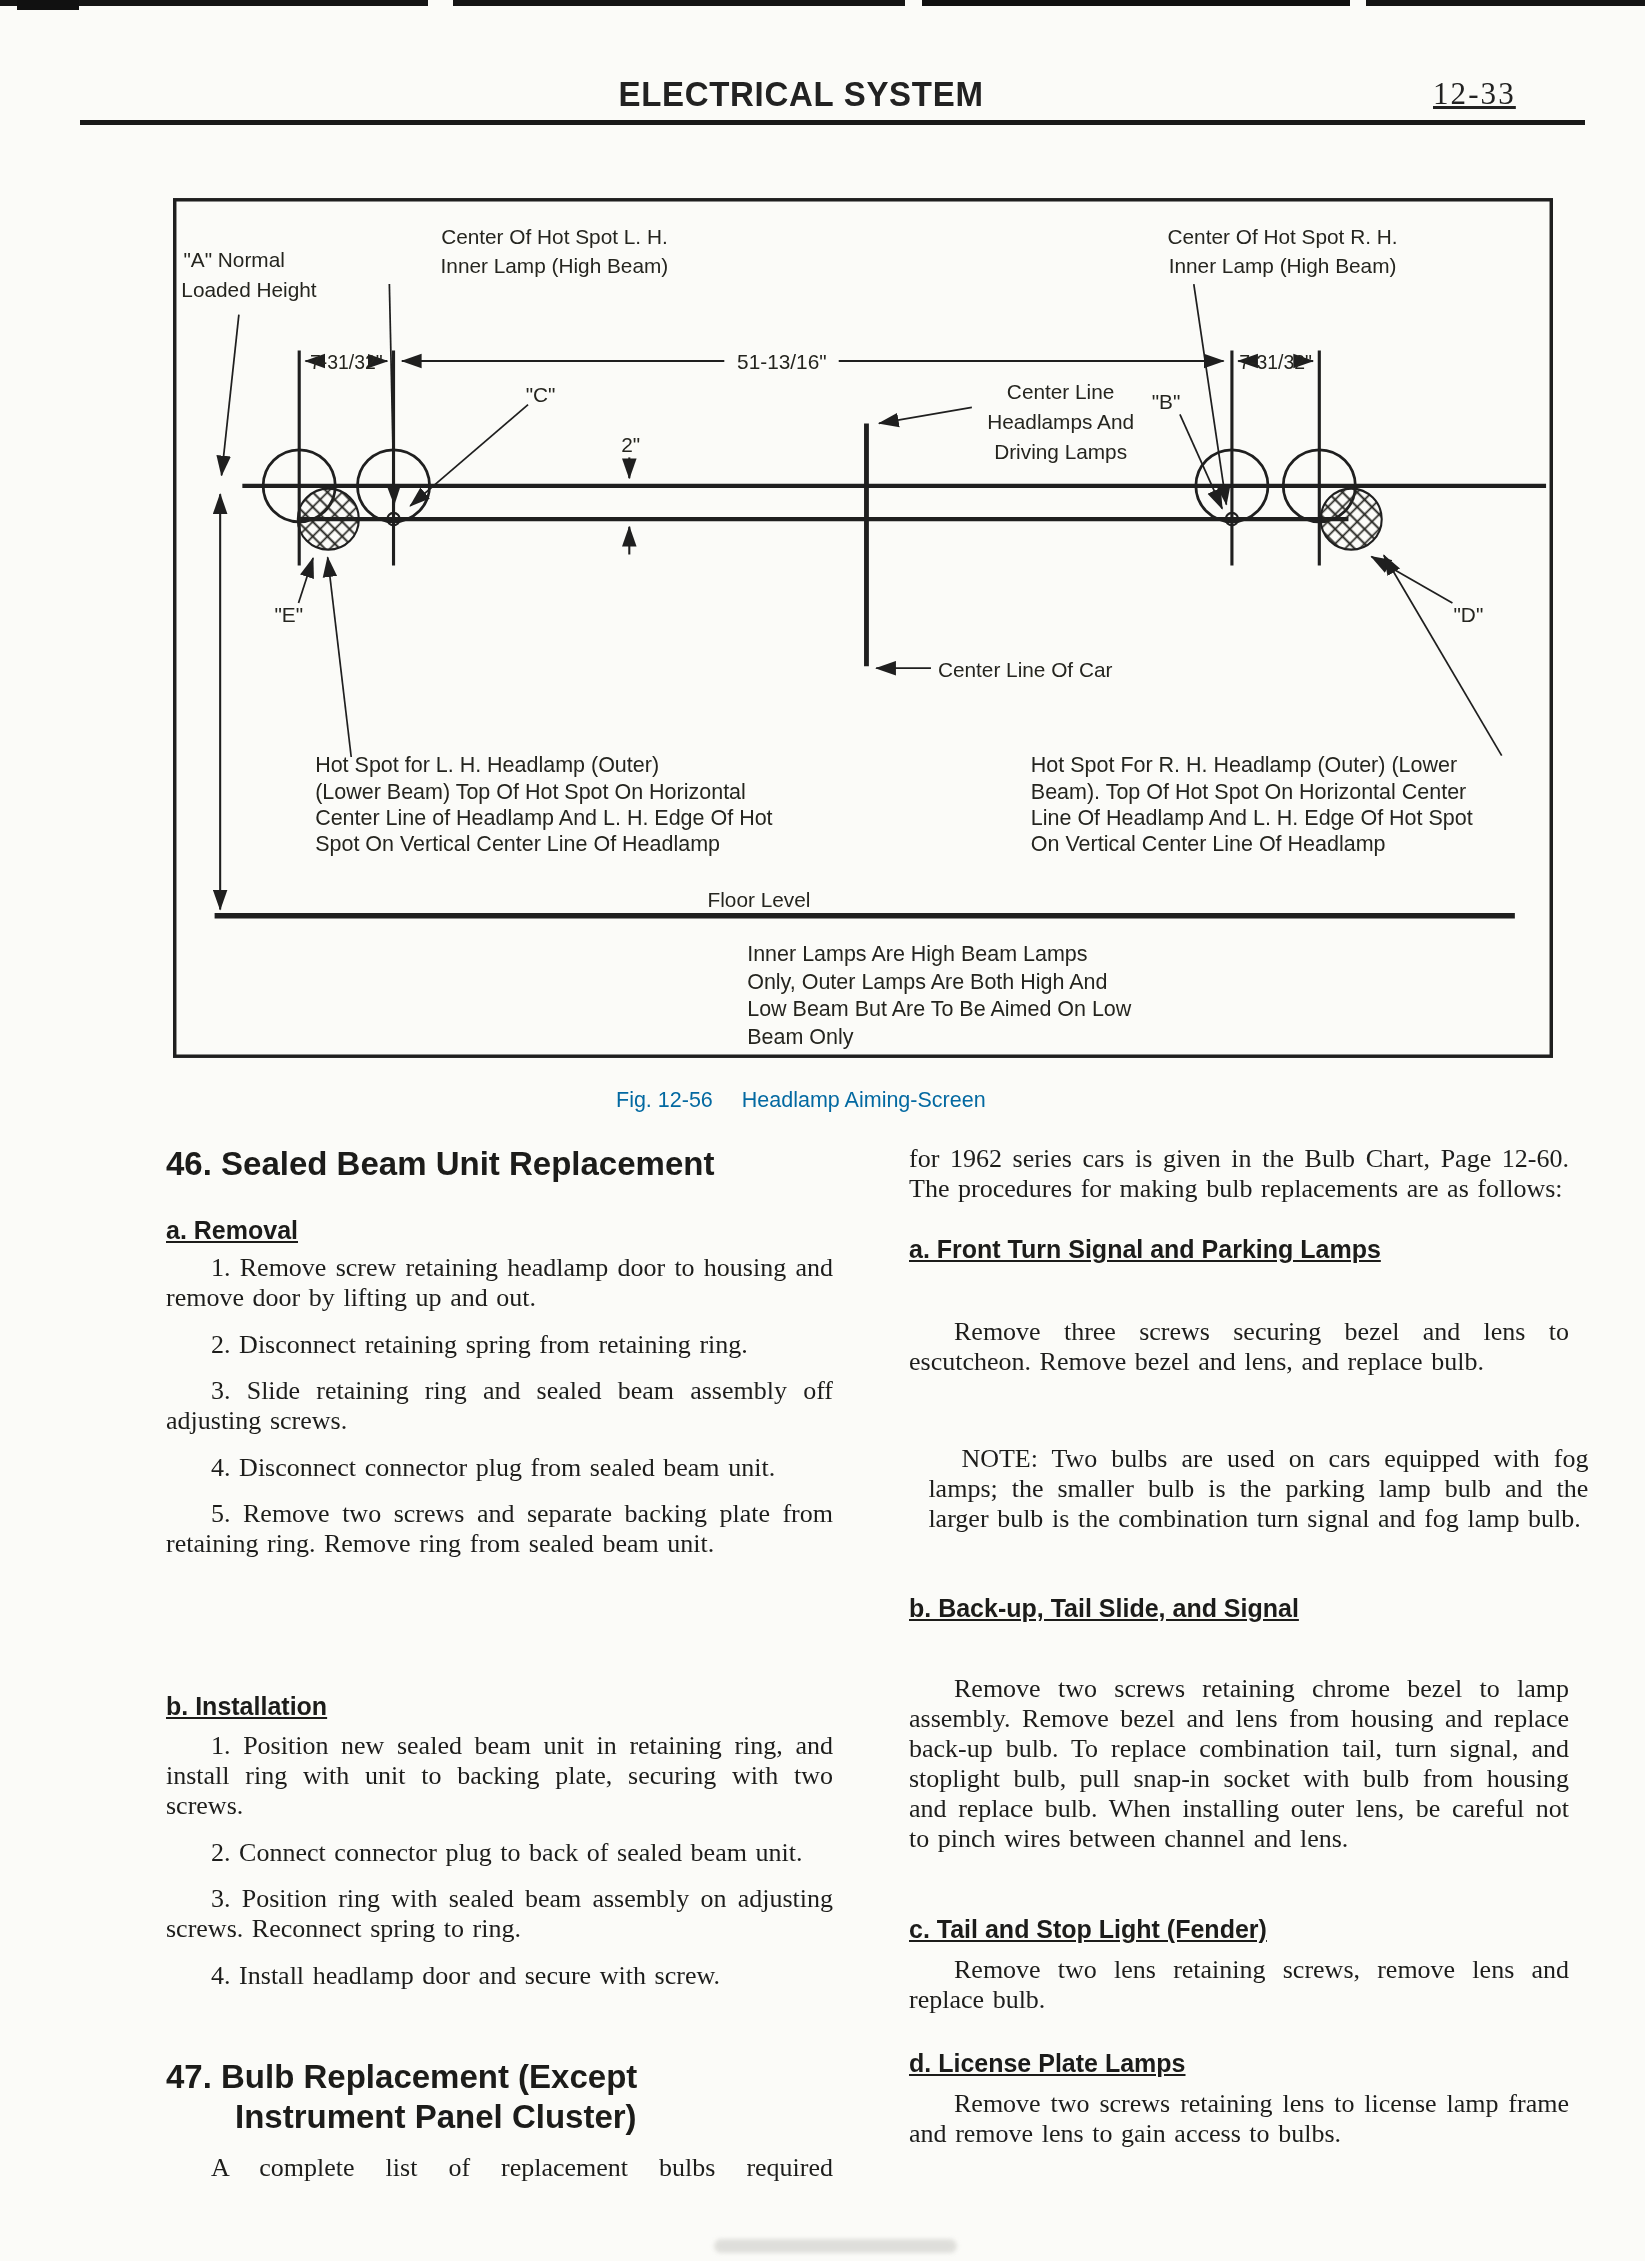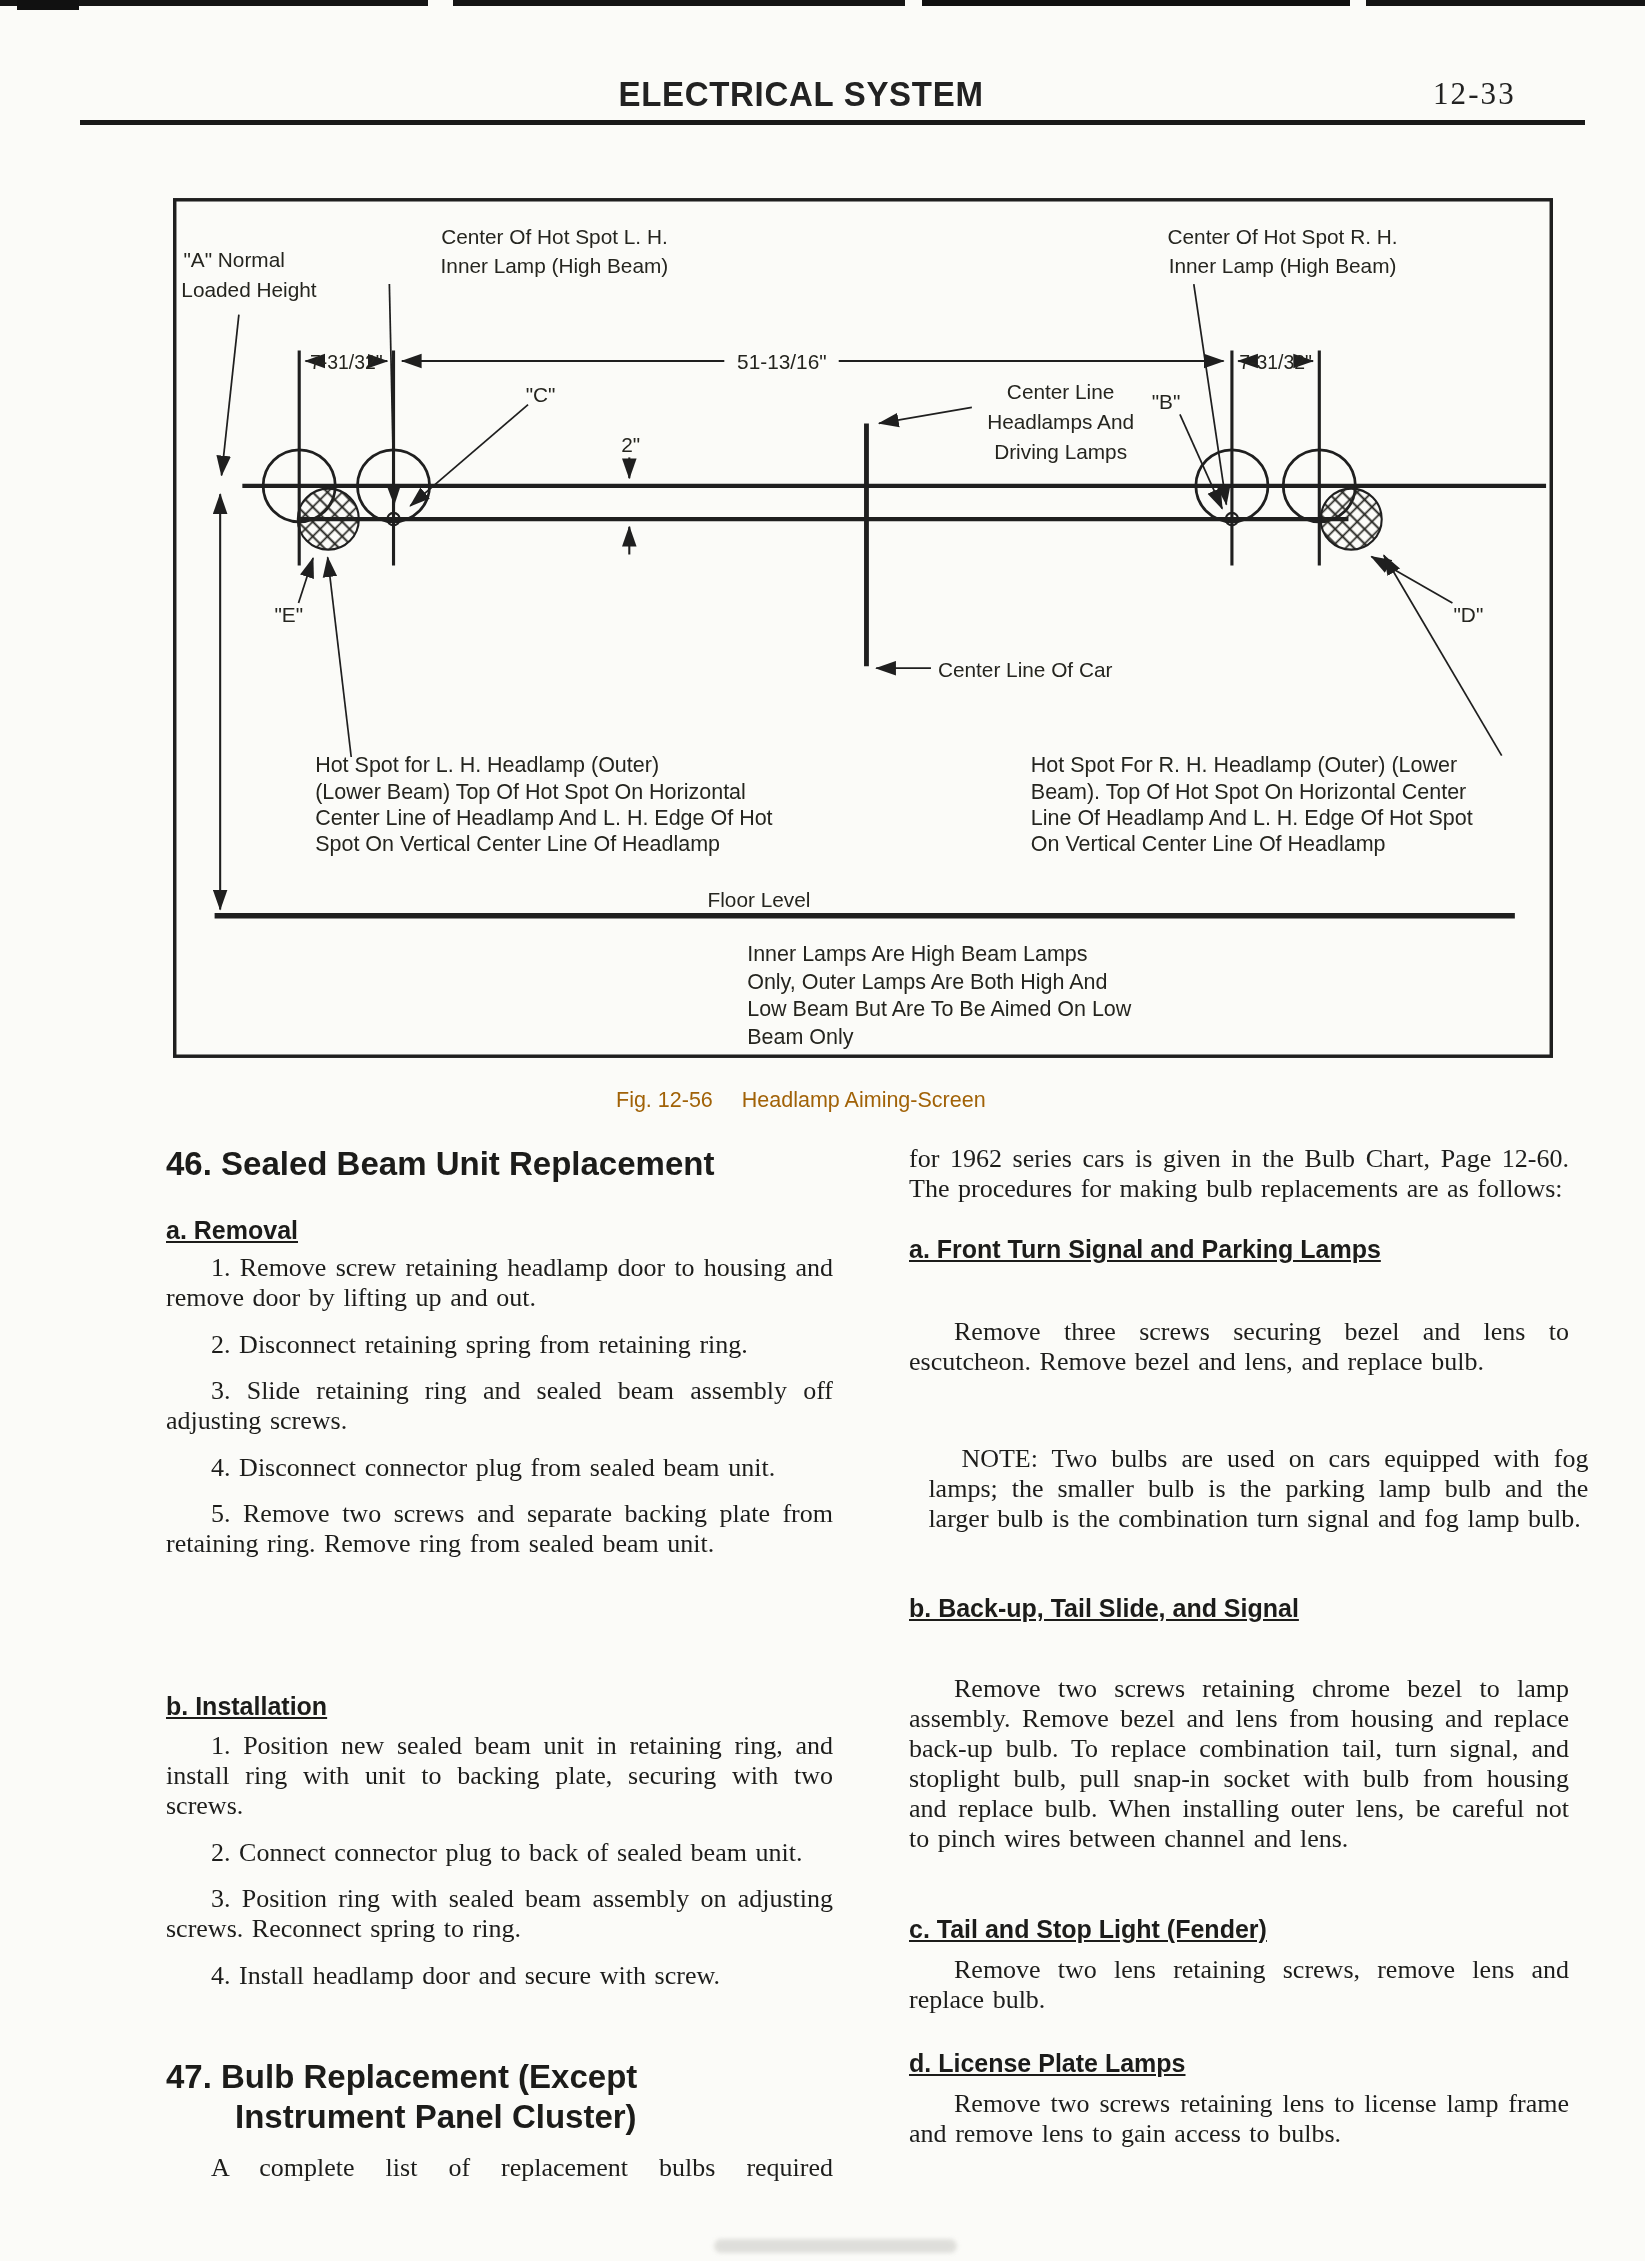--- a/index.html
+++ b/index.html
@@ -19,30 +19,30 @@
   }
   .artifact-top-left{position:absolute;top:0;left:16.6px;width:62px;height:10.4px;background:#111;}
   .artifact-bottom{position:absolute;top:2239px;left:714px;width:243px;height:14px;
     background:#d8d8d4;border-radius:7px;filter:blur(2.1px);opacity:.8;}
   
   .page-title{
     position:absolute;top:75px;left:0;width:1602px;text-align:center;
     font-family:"Liberation Sans", sans-serif;font-weight:bold;font-size:33px;
     letter-spacing:0.7px;color:#222;transform:scaleY(1.08);
   }
-  .page-number{position:absolute;top:76px;left:1433px;font-size:31px;letter-spacing:2.1px;color:#222;}
+  .page-number{position:absolute;top:76px;left:1433px;font-size:31px;letter-spacing:2.1px;color:#222;text-decoration:underline;}
   .header-rule{position:absolute;top:120px;left:80px;width:1505px;height:4.9px;background:#191919;}
   
   .diagram{position:absolute;top:198px;left:173px;}
   .dfs{font-family:"Liberation Sans", sans-serif;font-size:30px;fill:#25251f;}
   .dfs-sm{font-family:"Liberation Sans", sans-serif;font-size:28px;fill:#25251f;}
   .dfs-blk{font-family:"Liberation Sans", sans-serif;font-size:31px;fill:#25251f;}
   .caption{
     position:absolute;top:1088px;left:616px;
-    font-family:"Liberation Sans", sans-serif;font-size:21.5px;color:#a16207;
+    font-family:"Liberation Sans", sans-serif;font-size:21.5px;color:#0369a1;
   }
   .caption .fig{margin-right:29px;}
   
   .col-block{position:absolute;}
   .lc{left:166px;width:667px;}
   .rc{left:909px;width:660px;}
   .sec-title{
     font-family:"Liberation Sans", sans-serif;font-weight:bold;font-size:33px;
     color:#1c1c1a;line-height:40px;
   }

